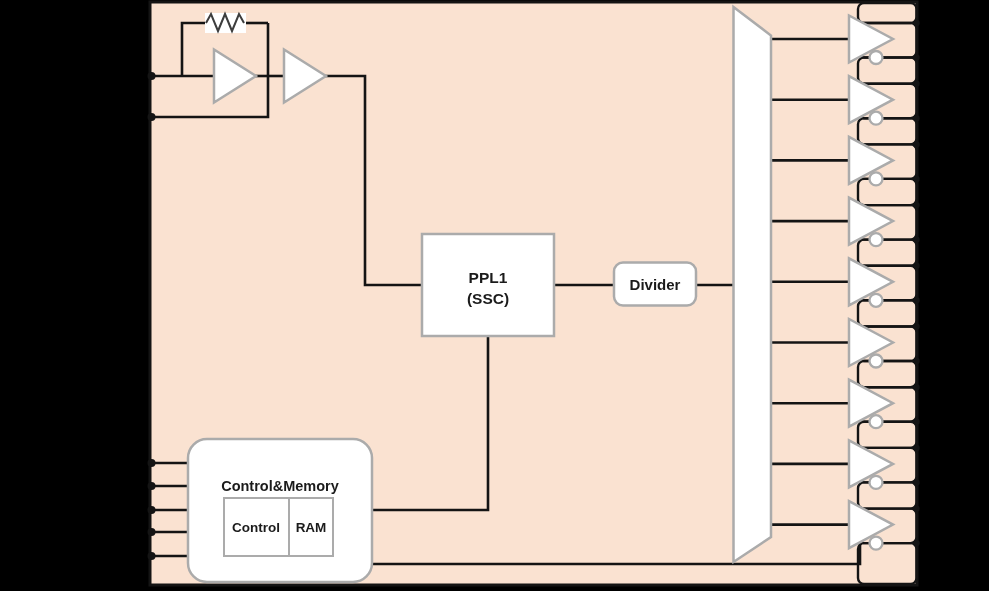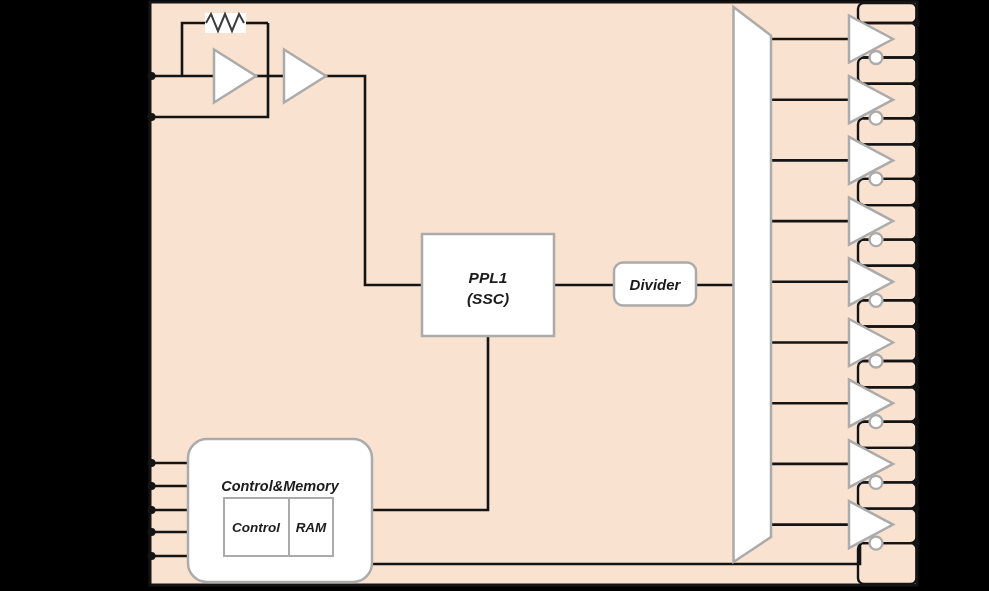--- a/index.html
+++ b/index.html
@@ -1,16 +1,16 @@
 <!DOCTYPE html>
 <html><head>
 <meta charset="utf-8">
 <style>
   html,body{margin:0;padding:0;background:#000;}
-  .stage{width:989px;height:591px;position:relative;overflow:hidden;font-style:italic;}
+  .stage{width:989px;height:591px;position:relative;overflow:hidden;}
   svg{display:block;}
   text{font-family:"Liberation Sans","DejaVu Sans",sans-serif;font-weight:bold;fill:#1B1B1B;text-anchor:middle;}
   .lbl-md{font-size:15.5px;}
   .lbl-div{font-size:15px;}
   .lbl-cm{font-size:14.5px;}
   .lbl-sm{font-size:13.5px;}
 </style>
 </head>
 <body>
 

